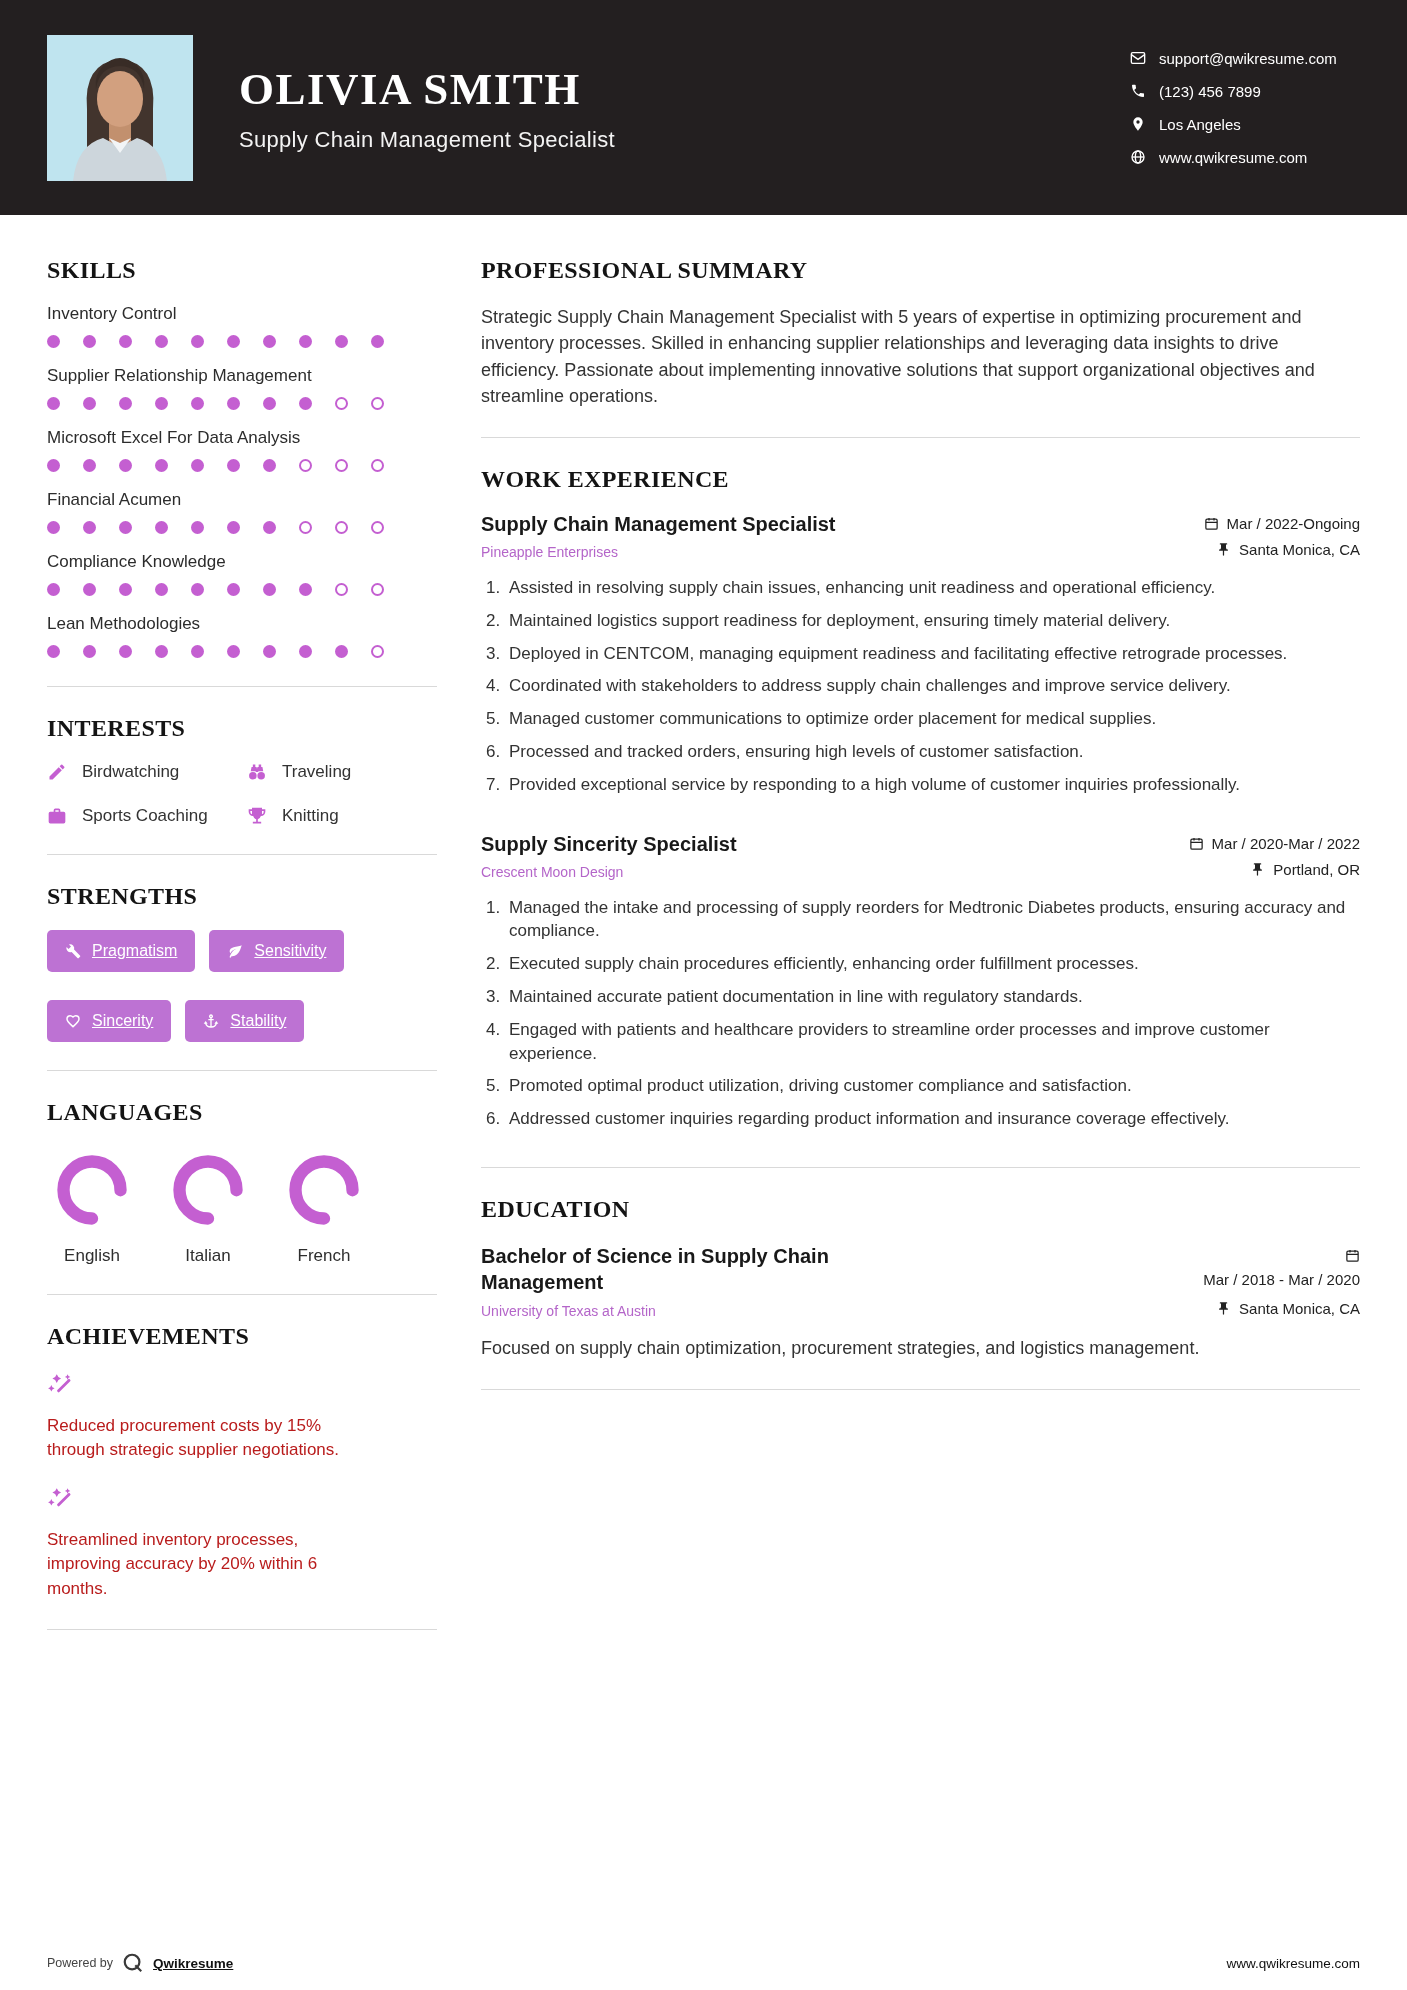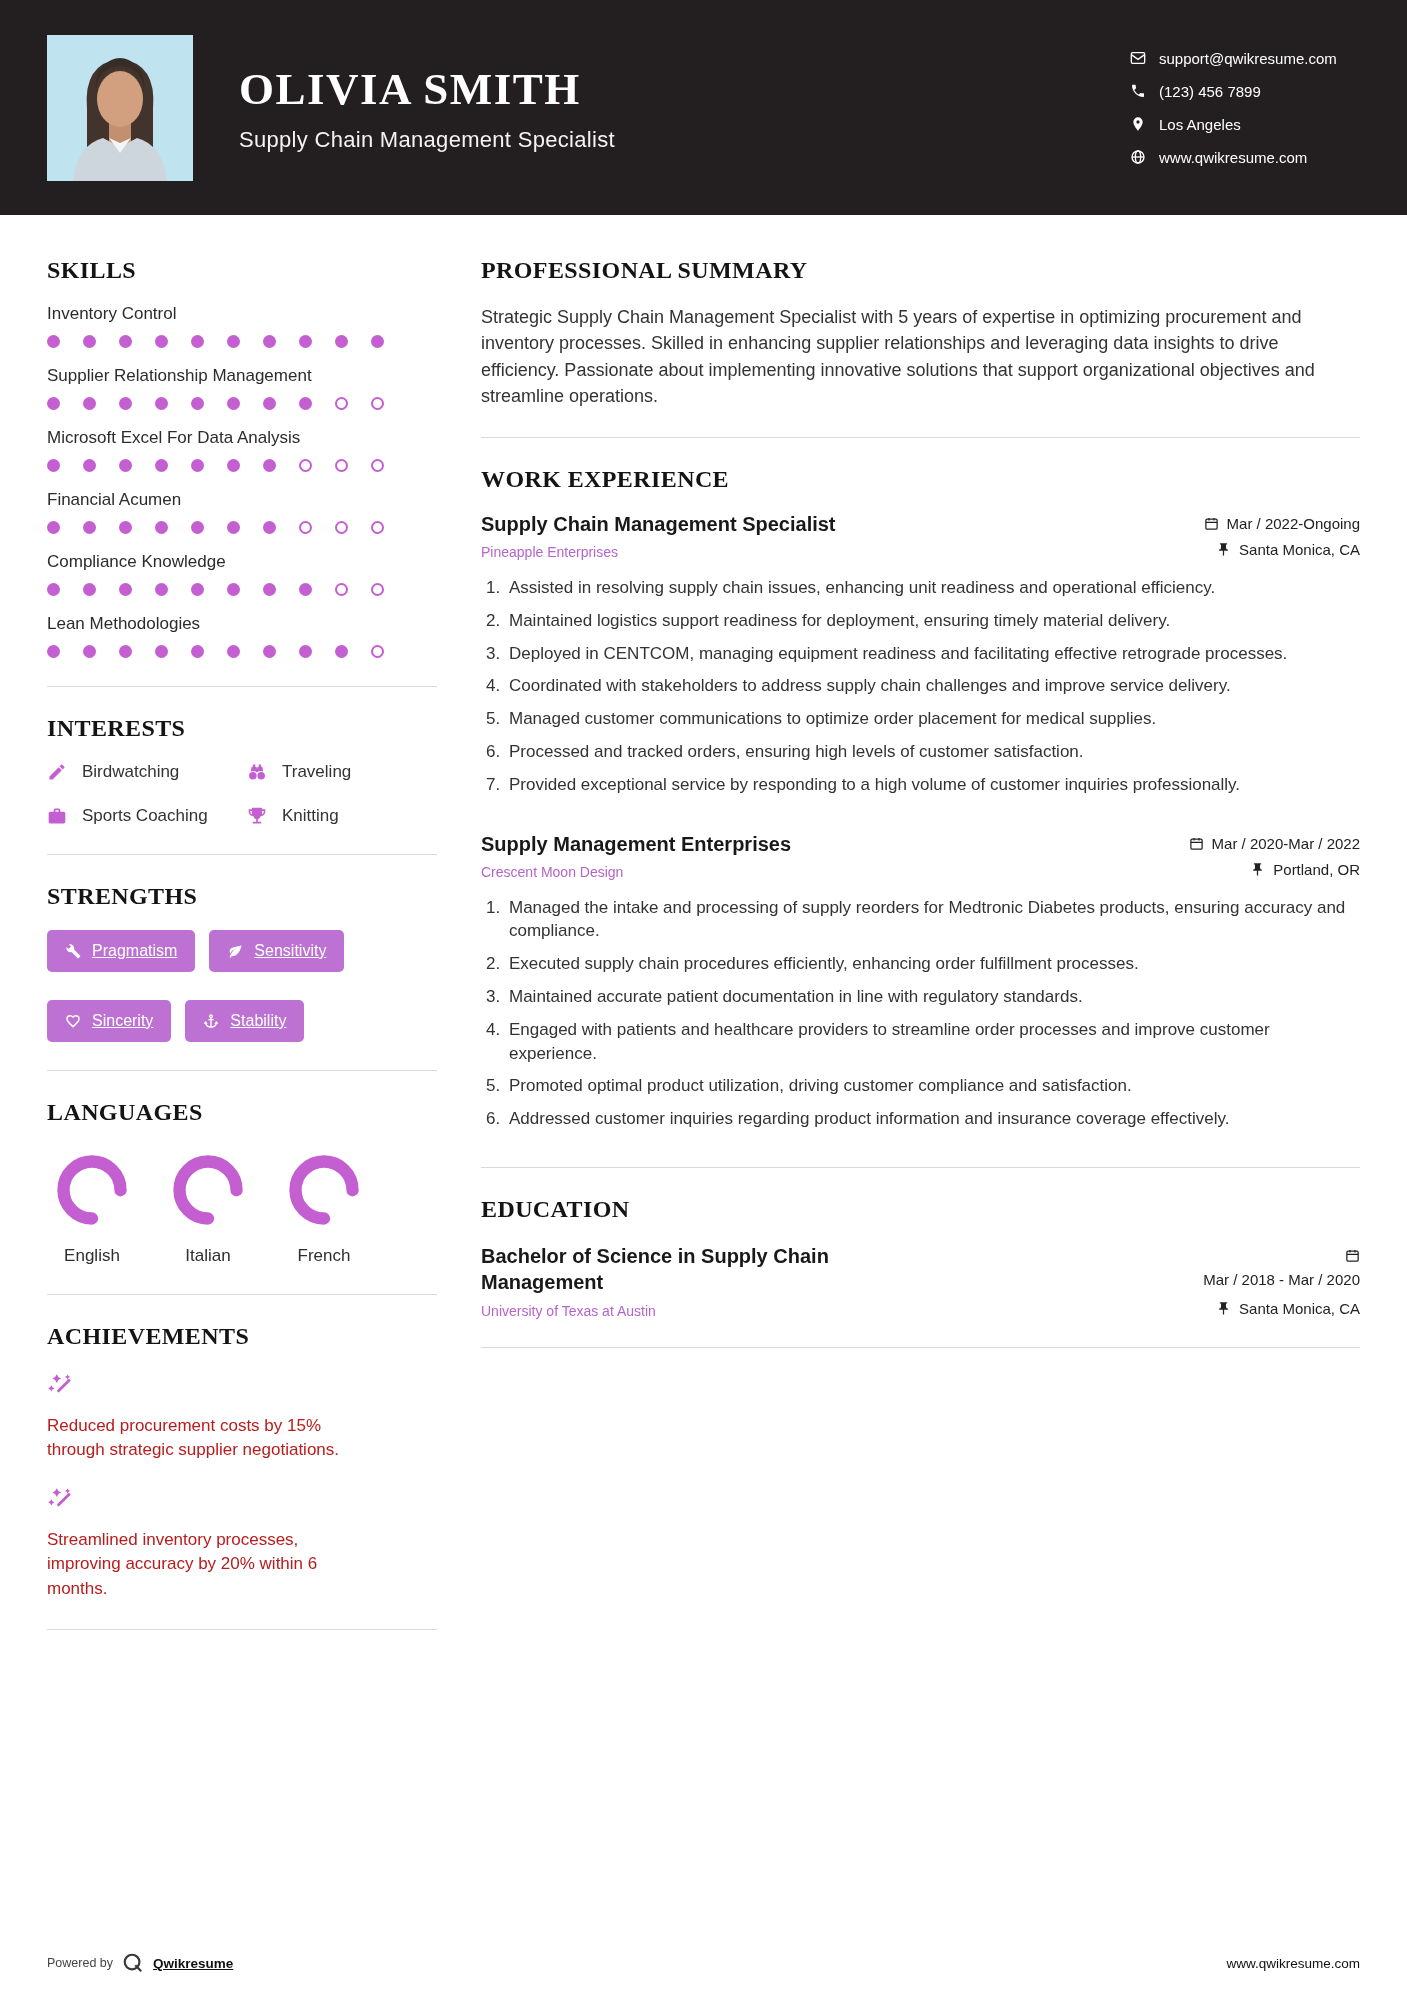--- a/index.html
+++ b/index.html
@@ -419,21 +419,21 @@
             <li>Deployed in CENTCOM, managing equipment readiness and facilitating effective retrograde processes.</li>
             <li>Coordinated with stakeholders to address supply chain challenges and improve service delivery.</li>
             <li>Managed customer communications to optimize order placement for medical supplies.</li>
             <li>Processed and tracked orders, ensuring high levels of customer satisfaction.</li>
             <li>Provided exceptional service by responding to a high volume of customer inquiries professionally.</li>
           </ol>
         </div>
 
         <div class="job">
           <div class="job-head">
-            <span class="job-title-text">Supply Management Enterprises</span>
+            <span class="job-title-text">Supply Sincerity Specialist</span>
             <span class="meta">
               <span class="micon">
                 <svg viewBox="0 0 24 24" fill="none" stroke="currentColor" stroke-width="2">
                     <rect x="3" y="5" width="18" height="16" rx="2"></rect>
                     <path d="M3 10h18M8 3v4M16 3v4"></path>
                   </svg>
               </span>
               <span>Mar / 2020-Mar / 2022</span>
             </span>
           </div>
@@ -479,20 +479,21 @@
           <span class="company">University of Texas at Austin</span>
           <span class="meta">
             <span class="micon">
               <svg viewBox="0 0 24 24" fill="currentColor">
                   <path d="M16 9V4h1a1 1 0 0 0 0-2H7a1 1 0 0 0 0 2h1v5a3 3 0 0 1-3 3v2h5.97v7l1 1 1-1v-7H19v-2a3 3 0 0 1-3-3z"></path>
                 </svg>
             </span>
             <span>Santa Monica, CA</span>
           </span>
         </div>
+        <p class="edu-desc">Focused on supply chain optimization, procurement strategies, and logistics management.</p>
       </section>
 
       <hr class="div">
 
     </div>
   </main>
 
   <footer class="footer">
     <div class="footer-left">
       <span class="powered">Powered by</span>

